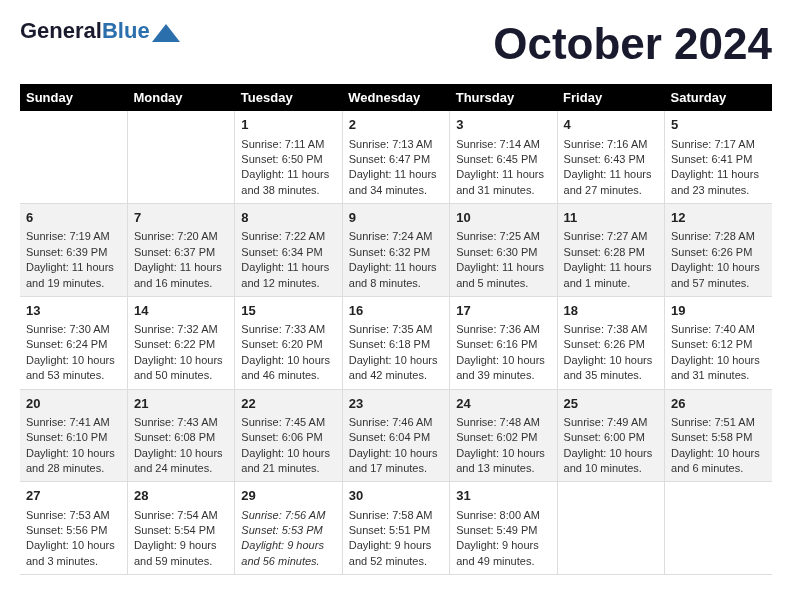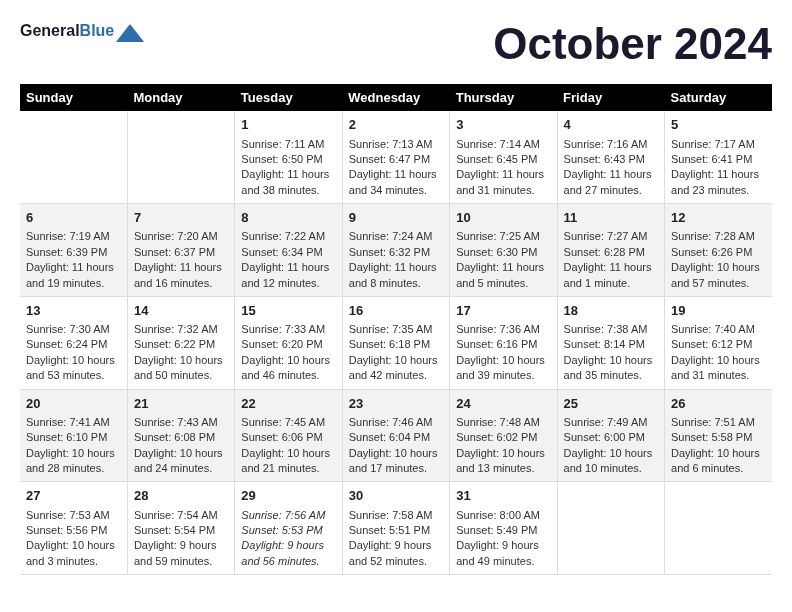--- a/index.html
+++ b/index.html
@@ -15,21 +15,21 @@
       justify-content: space-between;
       align-items: flex-start;
       margin-bottom: 16px;
     }
     .logo {
       display: flex;
       flex-direction: column;
       align-items: flex-start;
     }
     .logo-text {
-      font-size: 16px;
+      font-size: 22px;
       font-weight: bold;
       color: #1a1a2e;
       line-height: 1;
     }
     .logo-text .blue { color: #2c6fad; }
     .title-block { text-align: right; }
     .month-title {
       font-size: 44px;
       font-weight: bold;
       color: #1a1a2e;
@@ -214,21 +214,21 @@
         </td>
         <td>
           <span class="day-num">17</span>
           <div class="day-info" style="white-space: pre-line;">Sunrise: 7:36 AM
 Sunset: 6:16 PM
 Daylight: 10 hours and 39 minutes.</div>
         </td>
         <td>
           <span class="day-num">18</span>
           <div class="day-info" style="white-space: pre-line;">Sunrise: 7:38 AM
-Sunset: 8:14 PM
+Sunset: 6:26 PM
 Daylight: 10 hours and 35 minutes.</div>
         </td>
         <td>
           <span class="day-num">19</span>
           <div class="day-info" style="white-space: pre-line;">Sunrise: 7:40 AM
 Sunset: 6:12 PM
 Daylight: 10 hours and 31 minutes.</div>
         </td>
       </tr>
       <tr>

